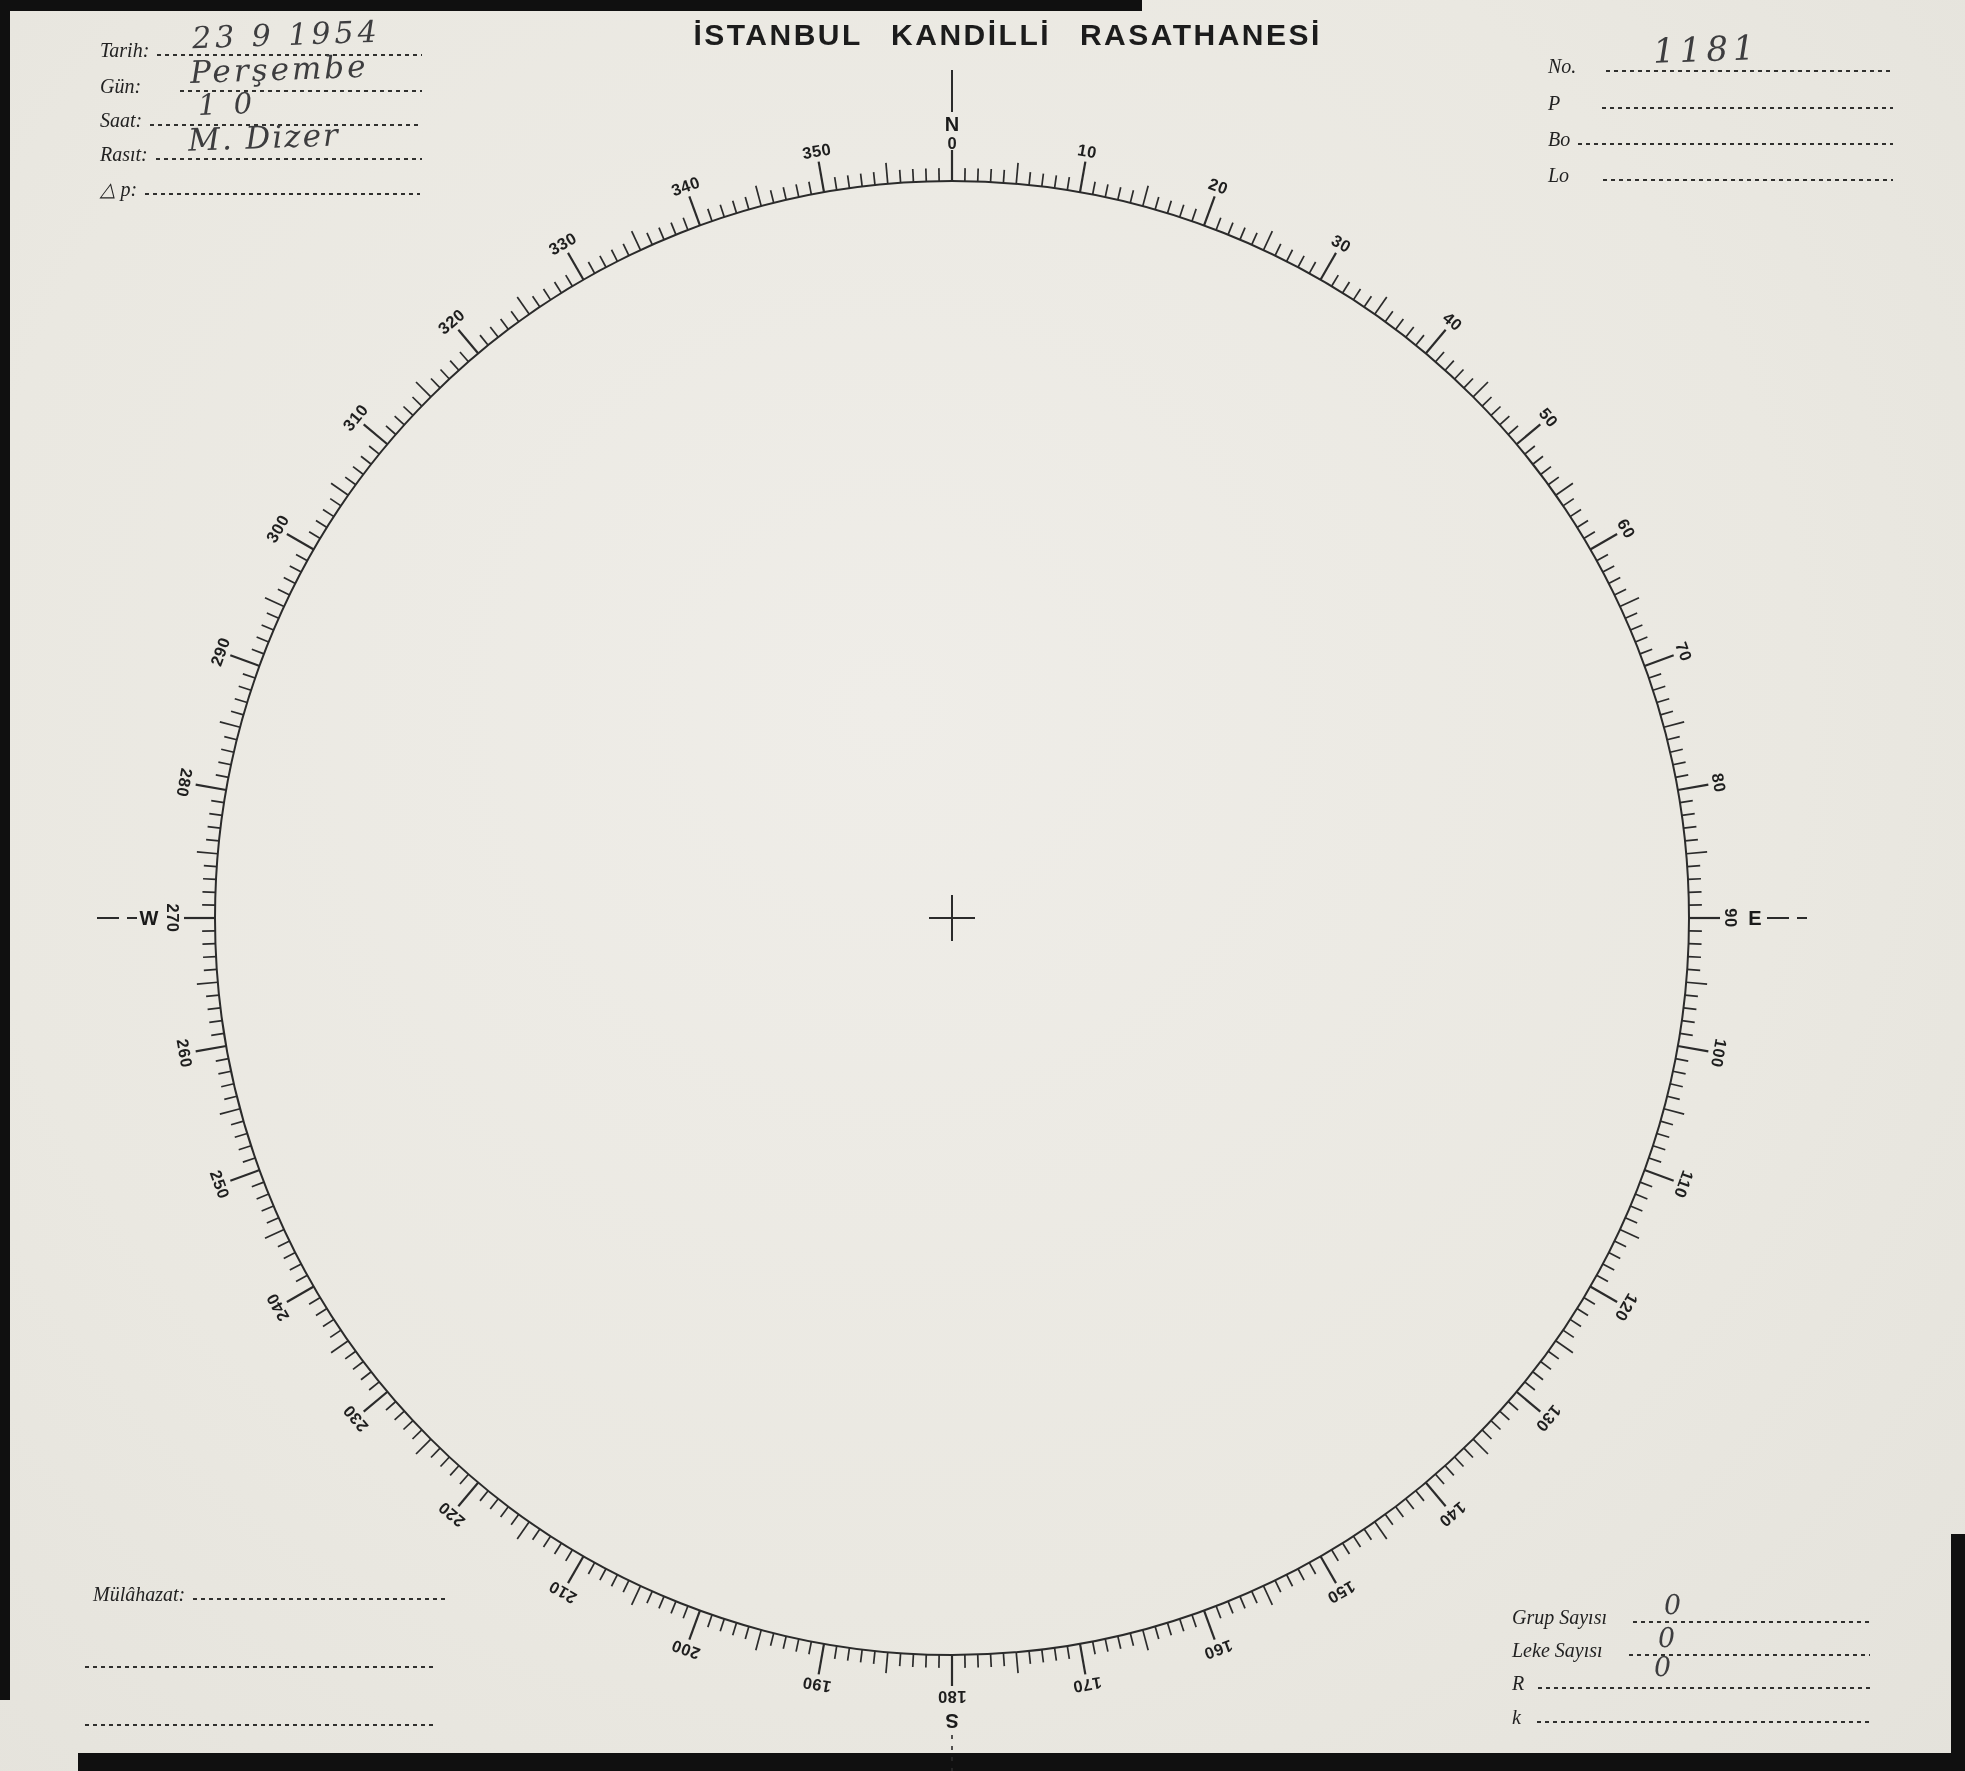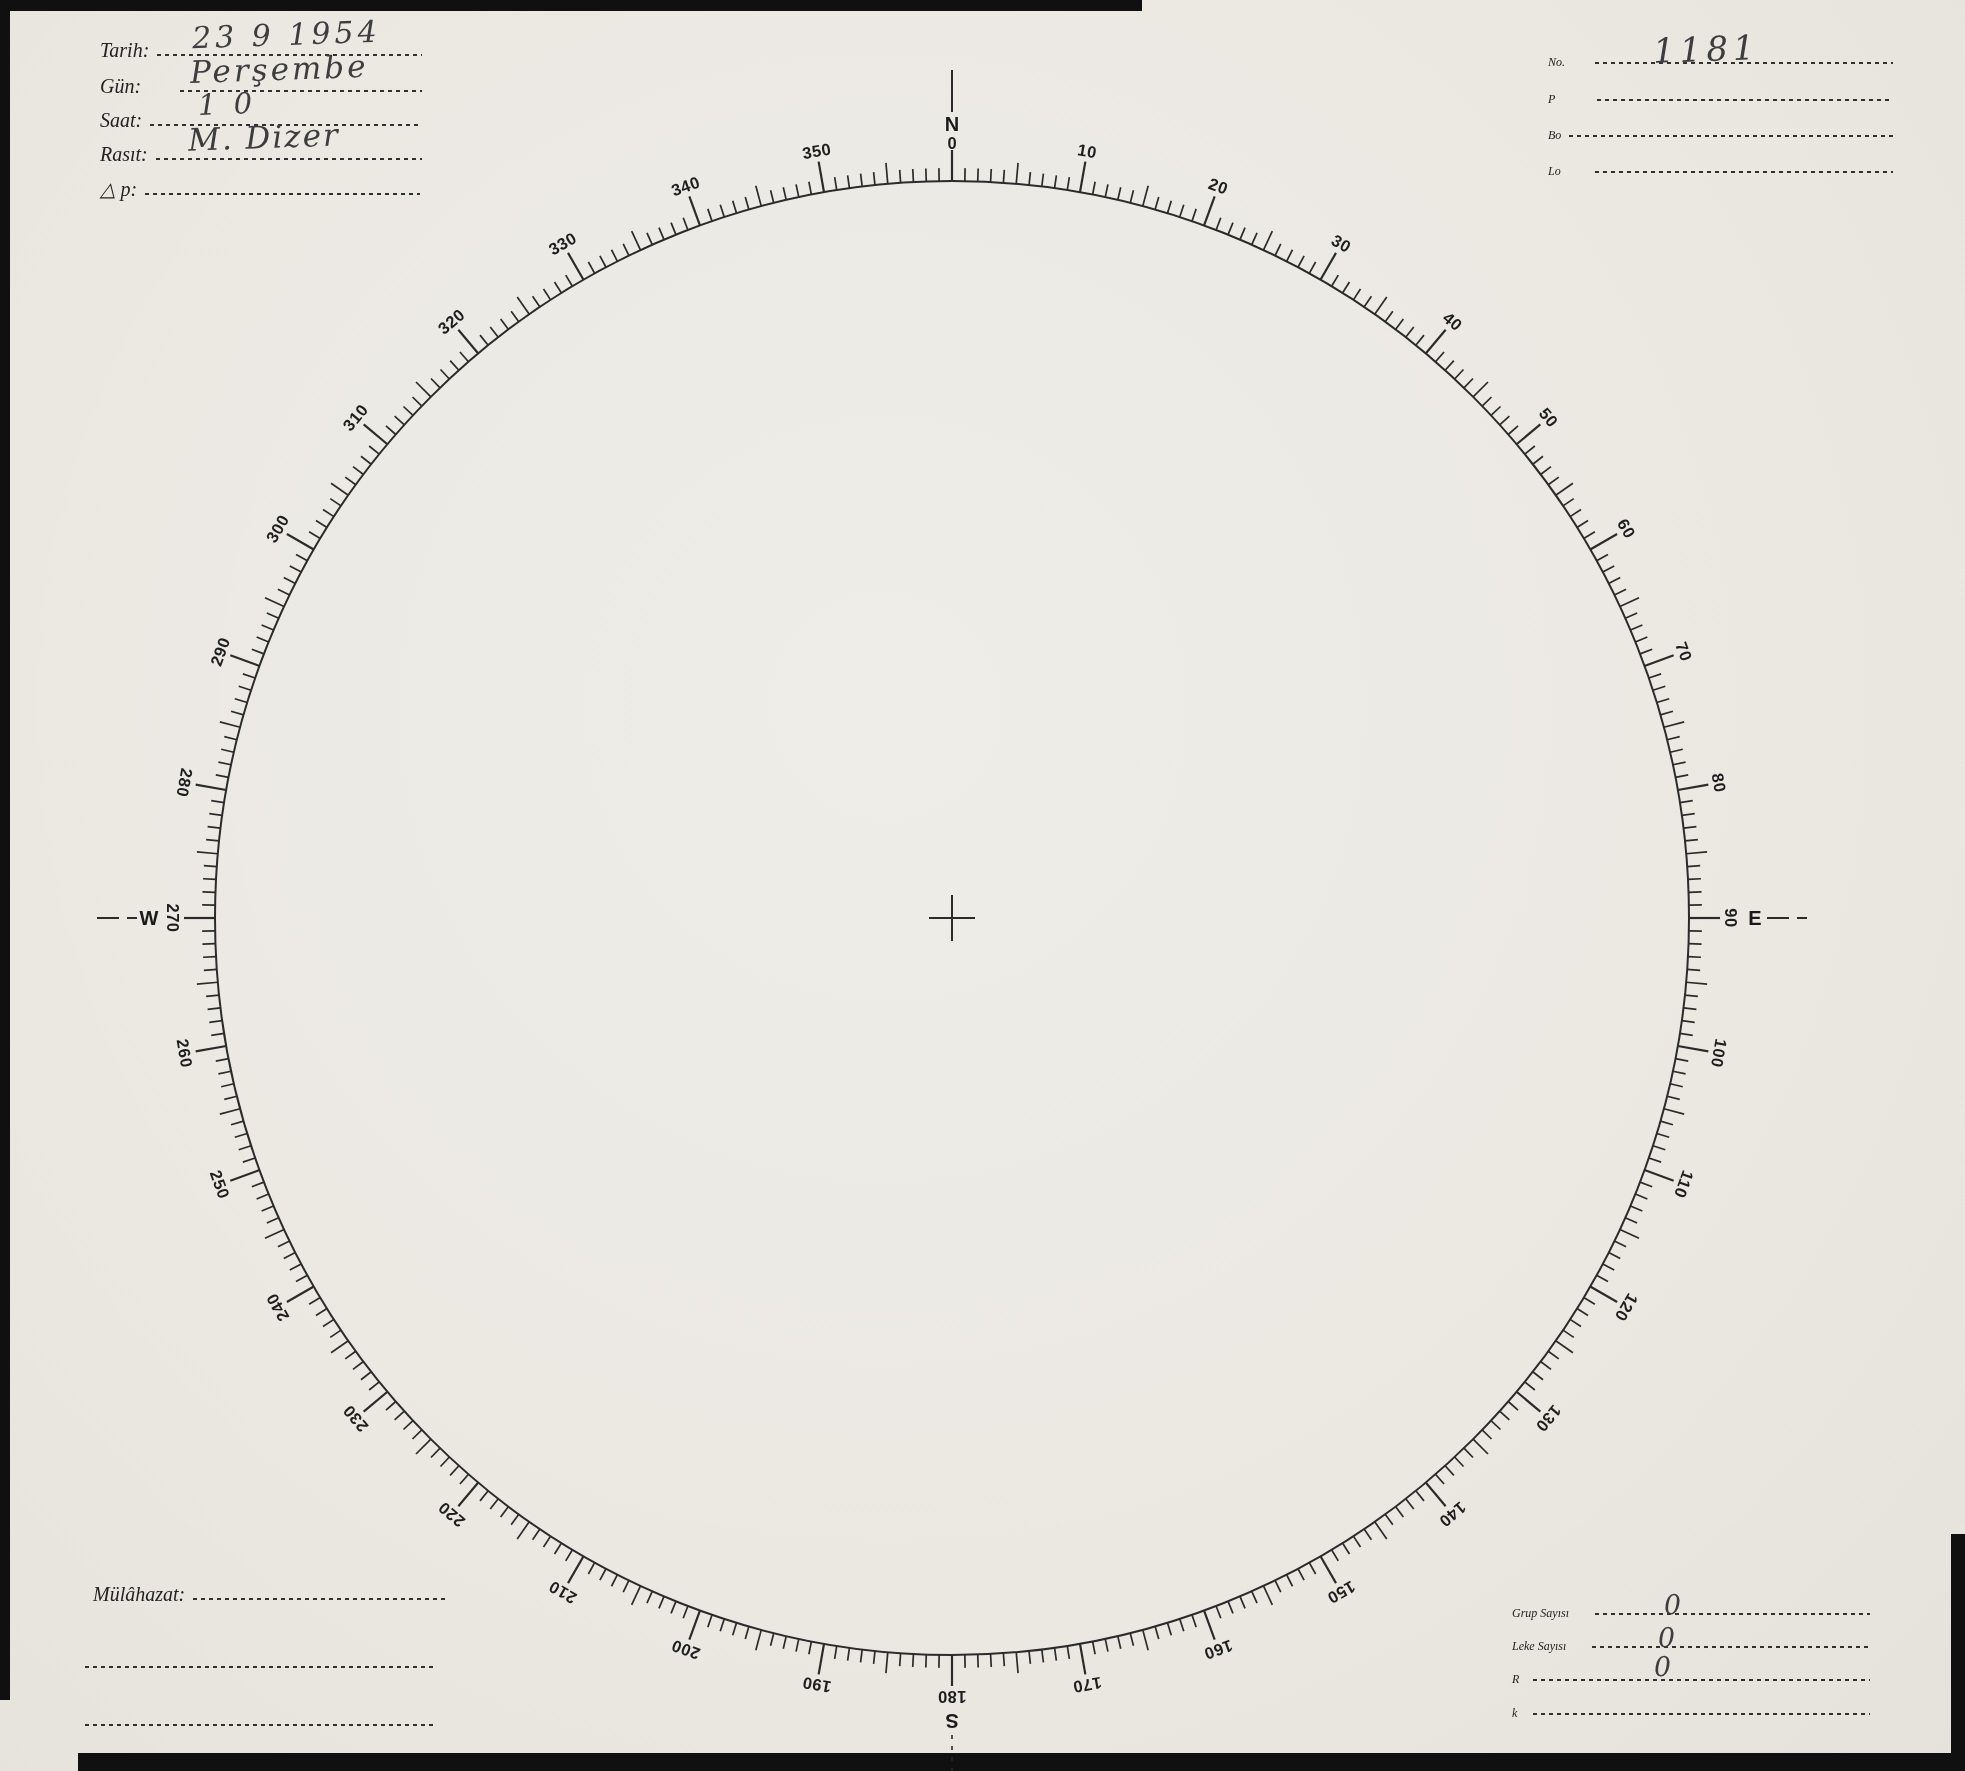--- a/index.html
+++ b/index.html
@@ -11,21 +11,21 @@
   
   .scan-bar{position:absolute;background:#101010;}
   
   .title{position:absolute;left:50%;top:18px;transform:translateX(-46%);
          font-family:"Liberation Sans", sans-serif;font-weight:700;font-size:30px;
          letter-spacing:2.5px;word-spacing:18px;color:#1c1c1c;white-space:nowrap;}
   
   .frow{position:absolute;display:flex;align-items:flex-end;}
   .flabel{font-family:"Liberation Serif", serif;font-style:italic;font-size:20px;
           color:#222;margin-right:8px;white-space:nowrap;line-height:1;}
-  .flabel.small{font-size:12px;}
+  .flabel.small{font-size:20px;}
   .dotline{flex:1;height:2px;margin-bottom:4px;
            background-image:repeating-linear-gradient(to right,#30302e 0 4px,transparent 4px 8px);}
   .dotline.standalone{position:absolute;}
   .hand{position:absolute;font-family:"DejaVu Serif", serif;font-style:italic;
         color:#3d3d3f;transform:rotate(-2deg);white-space:nowrap;line-height:1;}
   
   #dial{position:absolute;left:0;top:0;}
   #dial .deg{font-family:"Liberation Sans", sans-serif;font-size:16.5px;font-weight:600;
              fill:#1e1e1e;letter-spacing:0.5px;}
   #dial .card{font-family:"Liberation Sans", sans-serif;font-size:20px;font-weight:600;fill:#1a1a1a;}
@@ -34,20 +34,21 @@
 </head>
 <body>
 
 <div class="paper">
 
   <div class="scan-bar" style="left:0;top:0;width:1142px;height:11px;"></div>
   <div class="scan-bar" style="left:0;top:0;width:10px;height:1700px;"></div>
   <div class="scan-bar" style="left:78px;top:1753px;width:1887px;height:18px;"></div>
   <div class="scan-bar" style="left:1951px;top:1534px;width:14px;height:237px;"></div>
 
+  <div class="title">İSTANBUL KANDİLLİ RASATHANESİ</div>
 
   <svg id="dial" width="1965" height="1771" viewBox="0 0 1965 1771">
       <circle cx="952" cy="918" r="737" fill="none" stroke="#2b2b2b" stroke-width="2"></circle>
       <line x1="952" y1="181" x2="952" y2="150" stroke="#2b2b2b" stroke-width="2.2"></line>
       <line x1="964.8624235442779" y1="181.11224866973964" x2="965.0893048279627" y2="168.1142286327065" stroke="#2b2b2b" stroke-width="1.7"></line>
       <line x1="977.7209290697432" y1="181.44896048692647" x2="978.1746225268757" y2="168.45687973567817" stroke="#2b2b2b" stroke-width="1.7"></line>
       <line x1="990.5715997510496" y1="182.01003288587913" x2="991.2519671822079" y2="169.02784893406965" stroke="#2b2b2b" stroke-width="1.7"></line>
       <line x1="1003.4105211494203" y1="182.79529495850954" x2="1004.317355308094" y2="169.82696230513181" stroke="#2b2b2b" stroke-width="1.7"></line>
       <line x1="1016.233782405024" y1="183.80450750638352" x2="1018.0640530027249" y2="162.88441884645692" stroke="#2b2b2b" stroke-width="1.7"></line>
       <line x1="1029.0374774282607" y1="185.03736311358261" x2="1030.39634745074" y2="172.10857847379498" stroke="#2b2b2b" stroke-width="1.7"></line>

